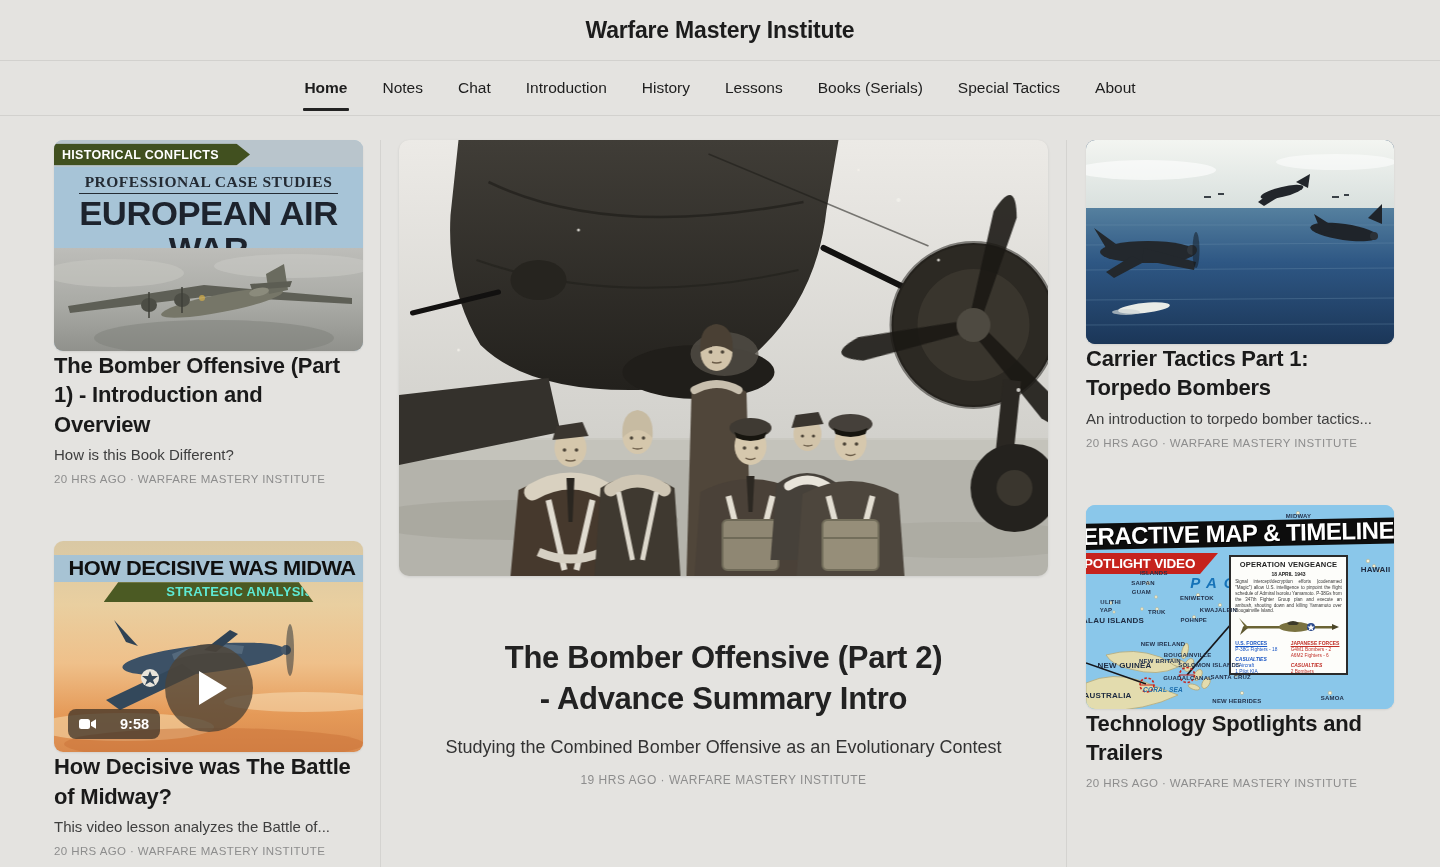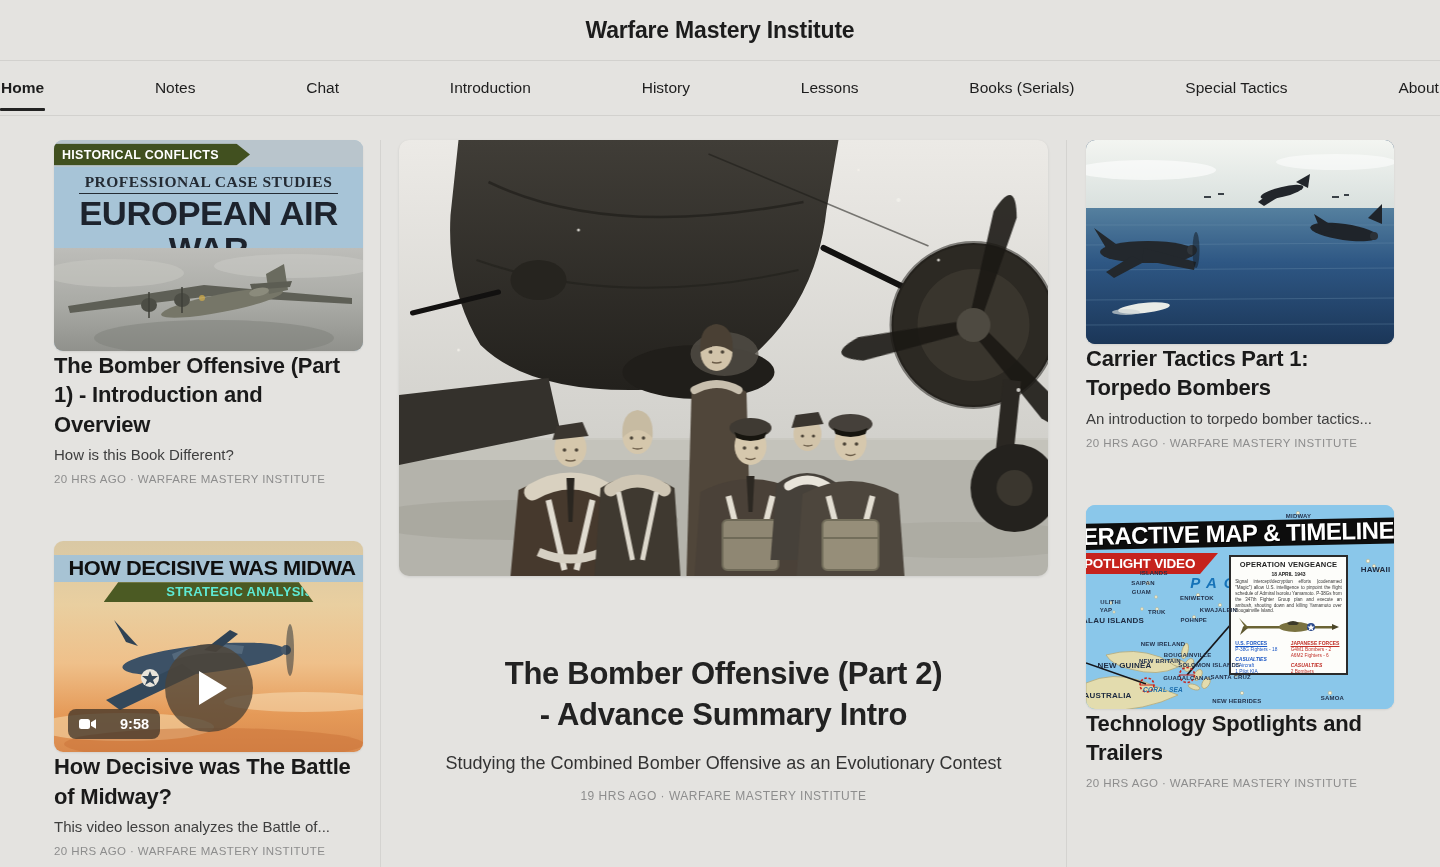--- a/index.html
+++ b/index.html
@@ -11,21 +11,21 @@
   }
   
   .site-header {
     height:61px; display:flex; align-items:center; justify-content:center;
     border-bottom:1px solid #d2d1ce;
   }
   .site-title { font-size:23px; font-weight:700; letter-spacing:-.2px; cursor:pointer; }
   
   .nav-bar {
     height:55px; border-bottom:1px solid #d2d1ce;
-    display:flex; align-items:center; justify-content:space-between; gap:33px;
+    display:flex; align-items:center; justify-content:center; gap:33px;
   }
   .nav-item {
     font-size:15.5px; color:#1d1d1d; cursor:pointer; position:relative;
     padding:16px 1px; white-space:nowrap;
   }
   .nav-item.active { font-weight:700; }
   .nav-item.active::after {
     content:""; position:absolute; left:0; right:0; bottom:2px;
     height:3px; background:#232323; border-radius:1px;
   }
@@ -61,21 +61,21 @@
   }
 
   
   .featured { text-align:center; cursor:pointer; }
   .featured .photo {
     width:100%; height:436px; border-radius:10px; overflow:hidden; position:relative;
     box-shadow:0 1px 3px rgba(0,0,0,.1); background:#d9d8d4;
   }
   .featured .photo svg { display:block; width:100%; height:100%; }
   .featured-title {
-    margin:78px auto 0; max-width:440px;
+    margin:62px auto 0; max-width:440px;
     font-size:31px; font-weight:700; line-height:1.32; letter-spacing:-.3px; color:#222;
   }
   .featured-subtitle { margin-top:17px; font-size:18px; color:#333; }
   .featured-meta { margin-top:15px; font-size:12px; color:#8d8d8d; letter-spacing:.5px; }
 
   
   .bk { background:#a7c4d7; }
   .bk .banner-row { position:relative; height:27px; background:#b9c5cc; }
   .bk .banner {
     position:absolute; left:0; top:4px; height:21px; width:196px;

